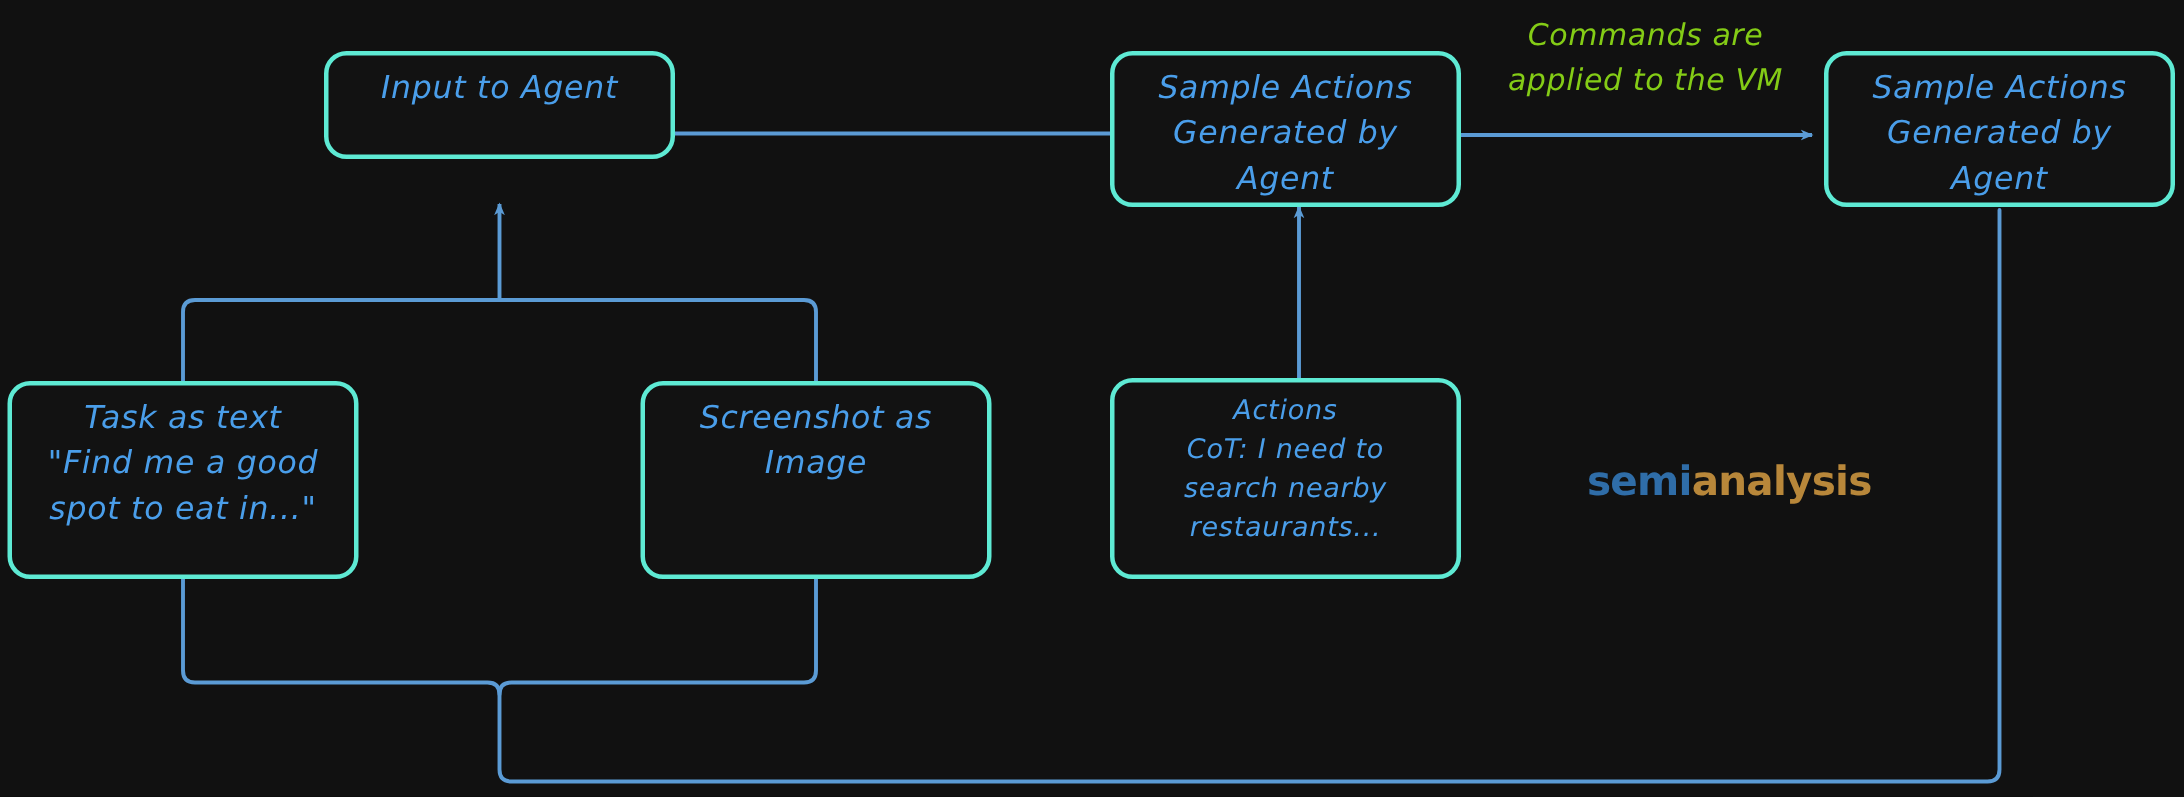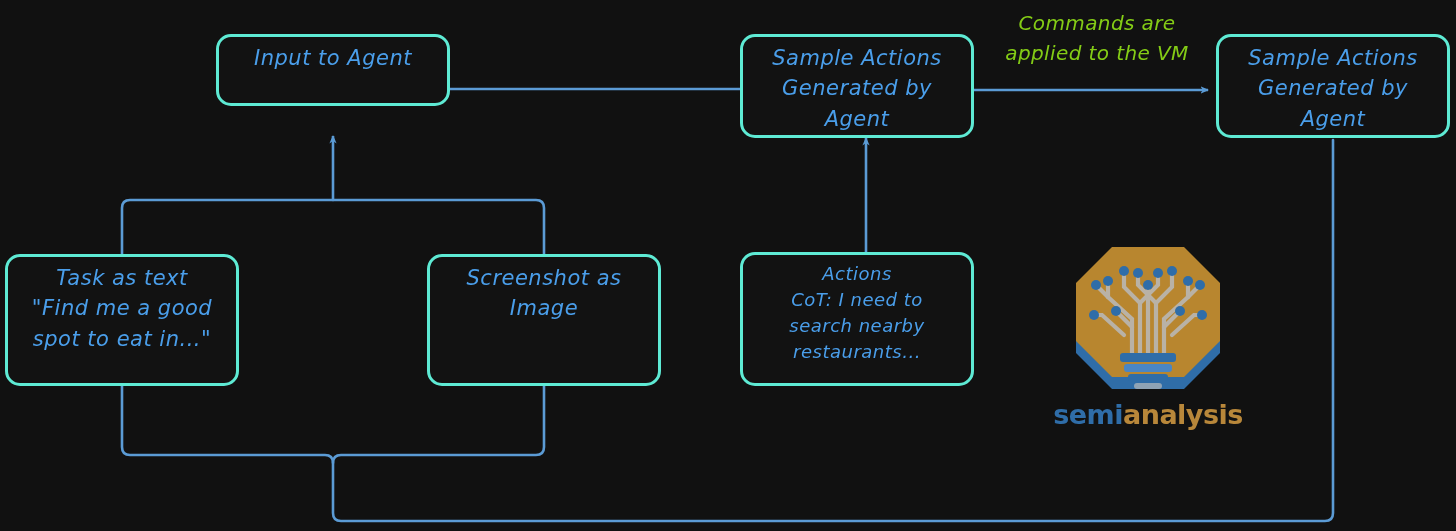--- a/index.html
+++ b/index.html
@@ -52,21 +52,21 @@
     font-size: 20px;
     font-style: italic;
     line-height: 1.5;
     text-align: center;
     letter-spacing: 0.4px;
     white-space: pre-line;
   }
   .logo-block {
     position: absolute;
     display: flex;
-    flex-direction: column;
+    flex-direction: row;
     align-items: center;
   }
   .logo-word {
     margin-top: 4px;
     font-family: "DejaVu Sans", sans-serif;
     font-size: 27px;
     font-weight: bold;
     letter-spacing: -0.5px;
   }
   .word-semi { color: #2f6da8; }

